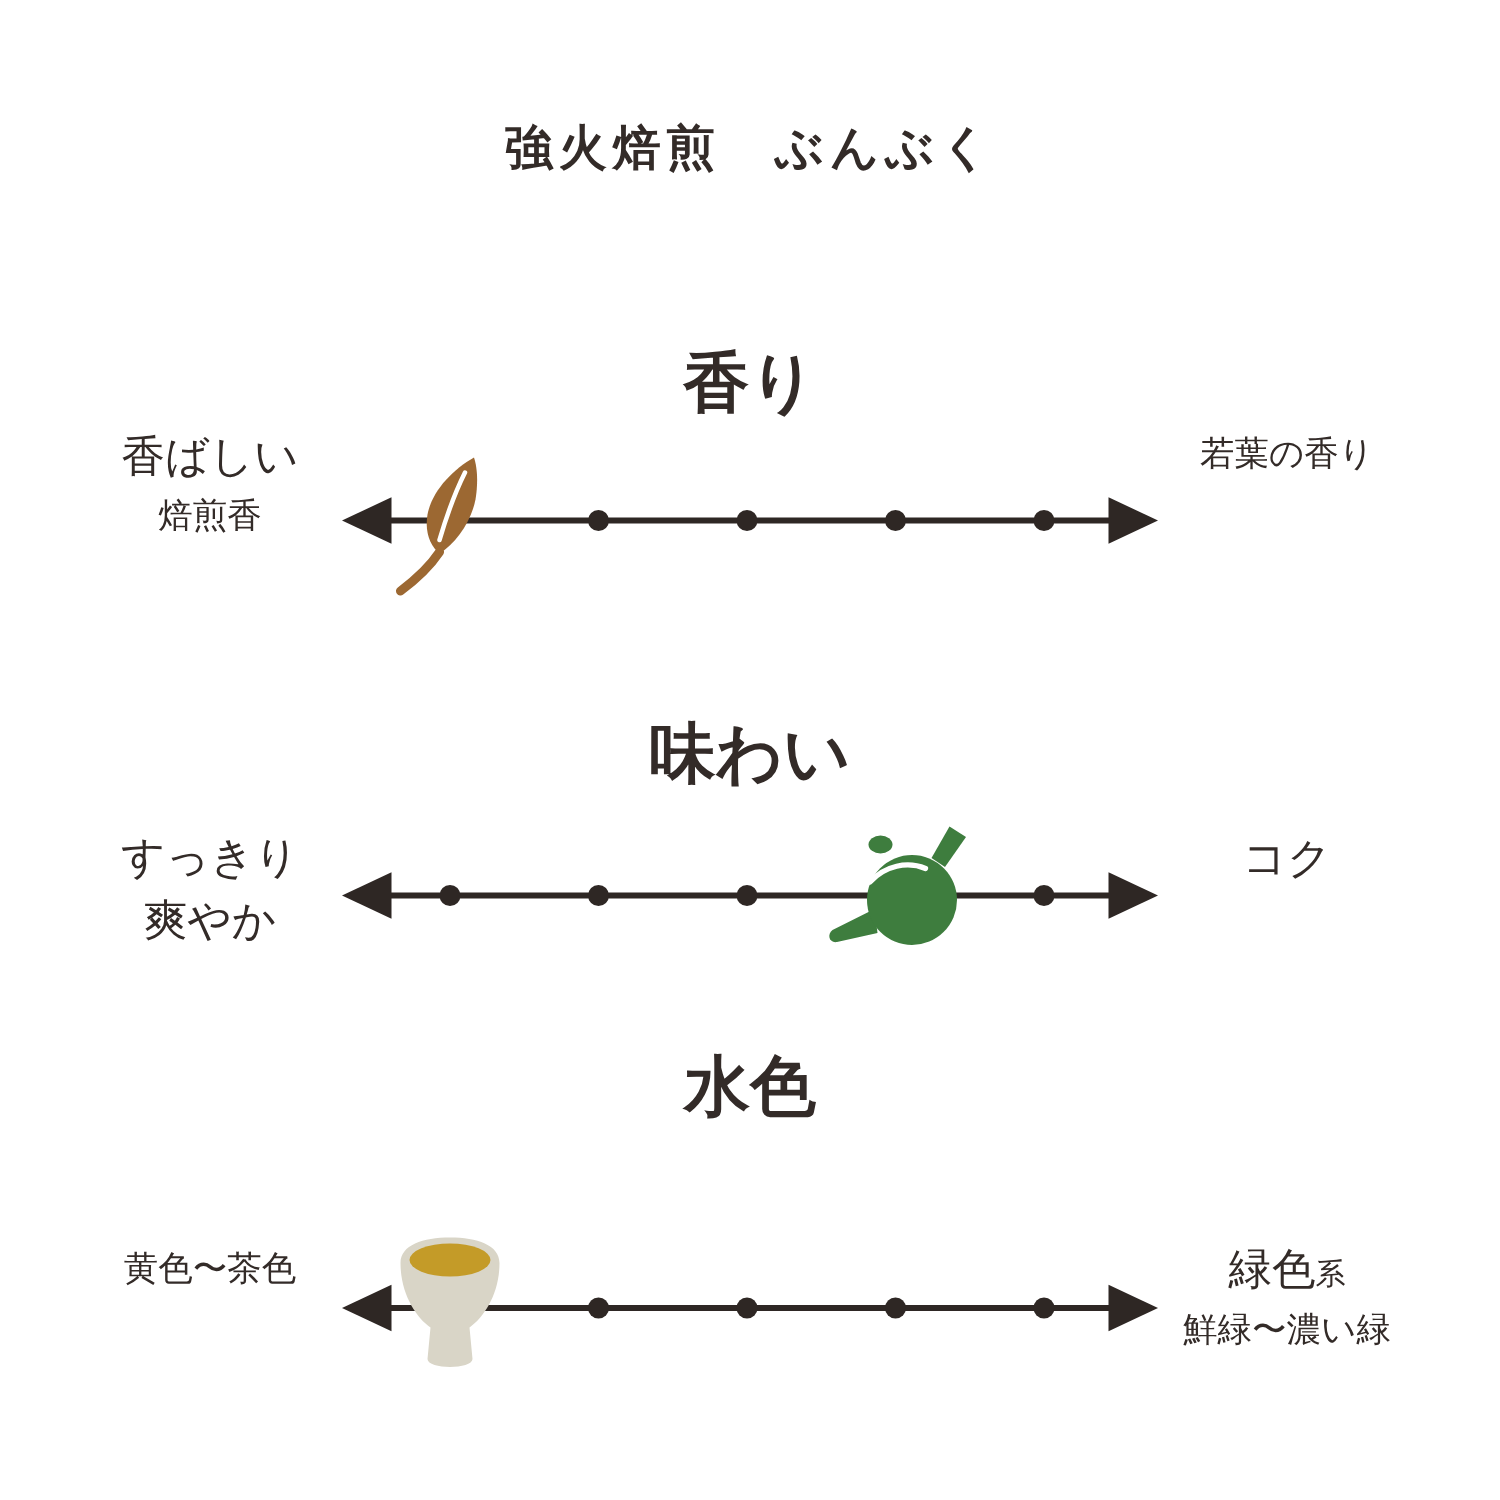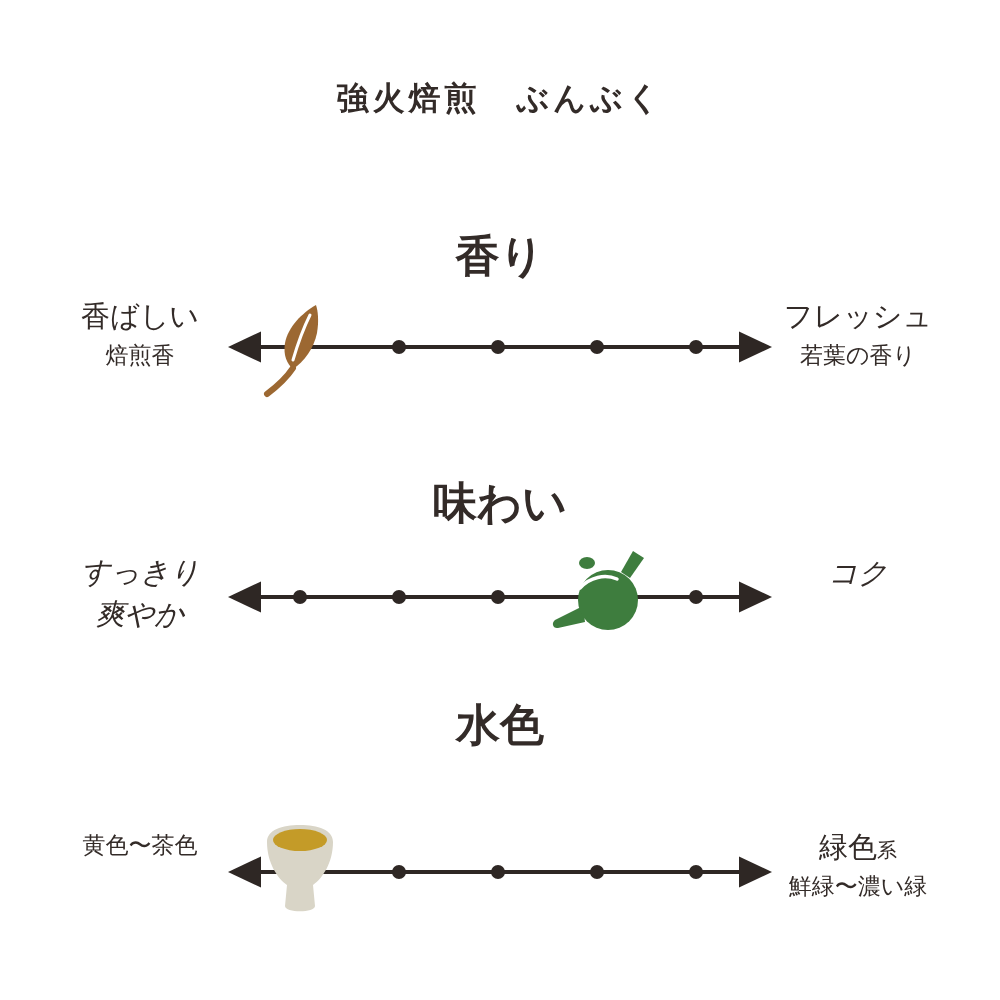--- a/index.html
+++ b/index.html
@@ -17,40 +17,40 @@
     font-family:"Liberation Serif", serif;
     font-weight:bold;
     font-size:32px;
     letter-spacing:4px;
     line-height:1.3;
     margin:0;
   }
   .scale-title{
     position:absolute;left:0;width:100%;
     text-align:center;
-    font-family:Liberation Sans, sans-serif;
+    font-family:Liberation Serif, serif;
     font-weight:600;
     font-size:44px;
     line-height:1.2;
     margin:0;
   }
   #s1 .scale-title{top:230px;}
   #s2 .scale-title{top:477px;}
   #s3 .scale-title{top:699px;}
 
   .track{position:absolute;left:0;width:1000px;height:44px;}
   #s1 .track{top:325px;}
   #s2 .track{top:575px;}
   #s3 .track{top:850px;}
 
   .edge-label{position:absolute;width:200px;text-align:center;}
   .edge-label.left{left:40px;}
   .edge-label.right{left:758px;}
-  #s1 .edge-label{top:297px;}
-  #s2 .edge-label{top:553px;font-style:italic;}
+  #s1 .edge-label{top:286px;font-family:Liberation Serif, serif;}
+  #s2 .edge-label{top:553px;}
   #s3 .edge-label{top:828px;}
 
   .edge-label .main{font-size:29px;line-height:38px;white-space:nowrap;}
   .edge-label .sub{font-size:23px;line-height:34px;white-space:nowrap;}
   #s2 .edge-label .sub{font-size:29px;line-height:40px;}
   .edge-label .suffix{font-size:20px;}
 
   .marker{position:absolute;transform:translateX(-50%);}
   .marker svg{display:block;}
   #s1 .marker{top:303px;}
@@ -85,21 +85,20 @@
 
     <div class="marker" style="left: 300px;">
       <svg width="80" height="95" viewBox="0 0 80 95">
         <path d="M33,65 C27,74 19,82 7,91" fill="none" stroke-width="6" stroke-linecap="round" stroke="#9c6832"></path>
         <path d="M56,2 C42,10 28,24 25,40 C23,52 27,61 33,66 C44,59 54,45 57,30 C59,18 58,8 56,2 Z" fill="#9c6832"></path>
         <path d="M50,12 C44,24 38,40 33,57" fill="none" stroke="#ffffff" stroke-width="3" stroke-linecap="round"></path>
       </svg>
     </div>
 
     <div class="edge-label right">
-      <div class="main"><span>フレッシュ</span><span class="suffix"></span></div>
       <div class="sub">若葉の香り</div>
     </div>
   </section>
 
   <section id="s2">
     <h2 class="scale-title">味わい</h2>
 
     <div class="edge-label left">
       <div class="main"><span>すっきり</span><span class="suffix"></span></div>
       <div class="sub">爽やか</div>

